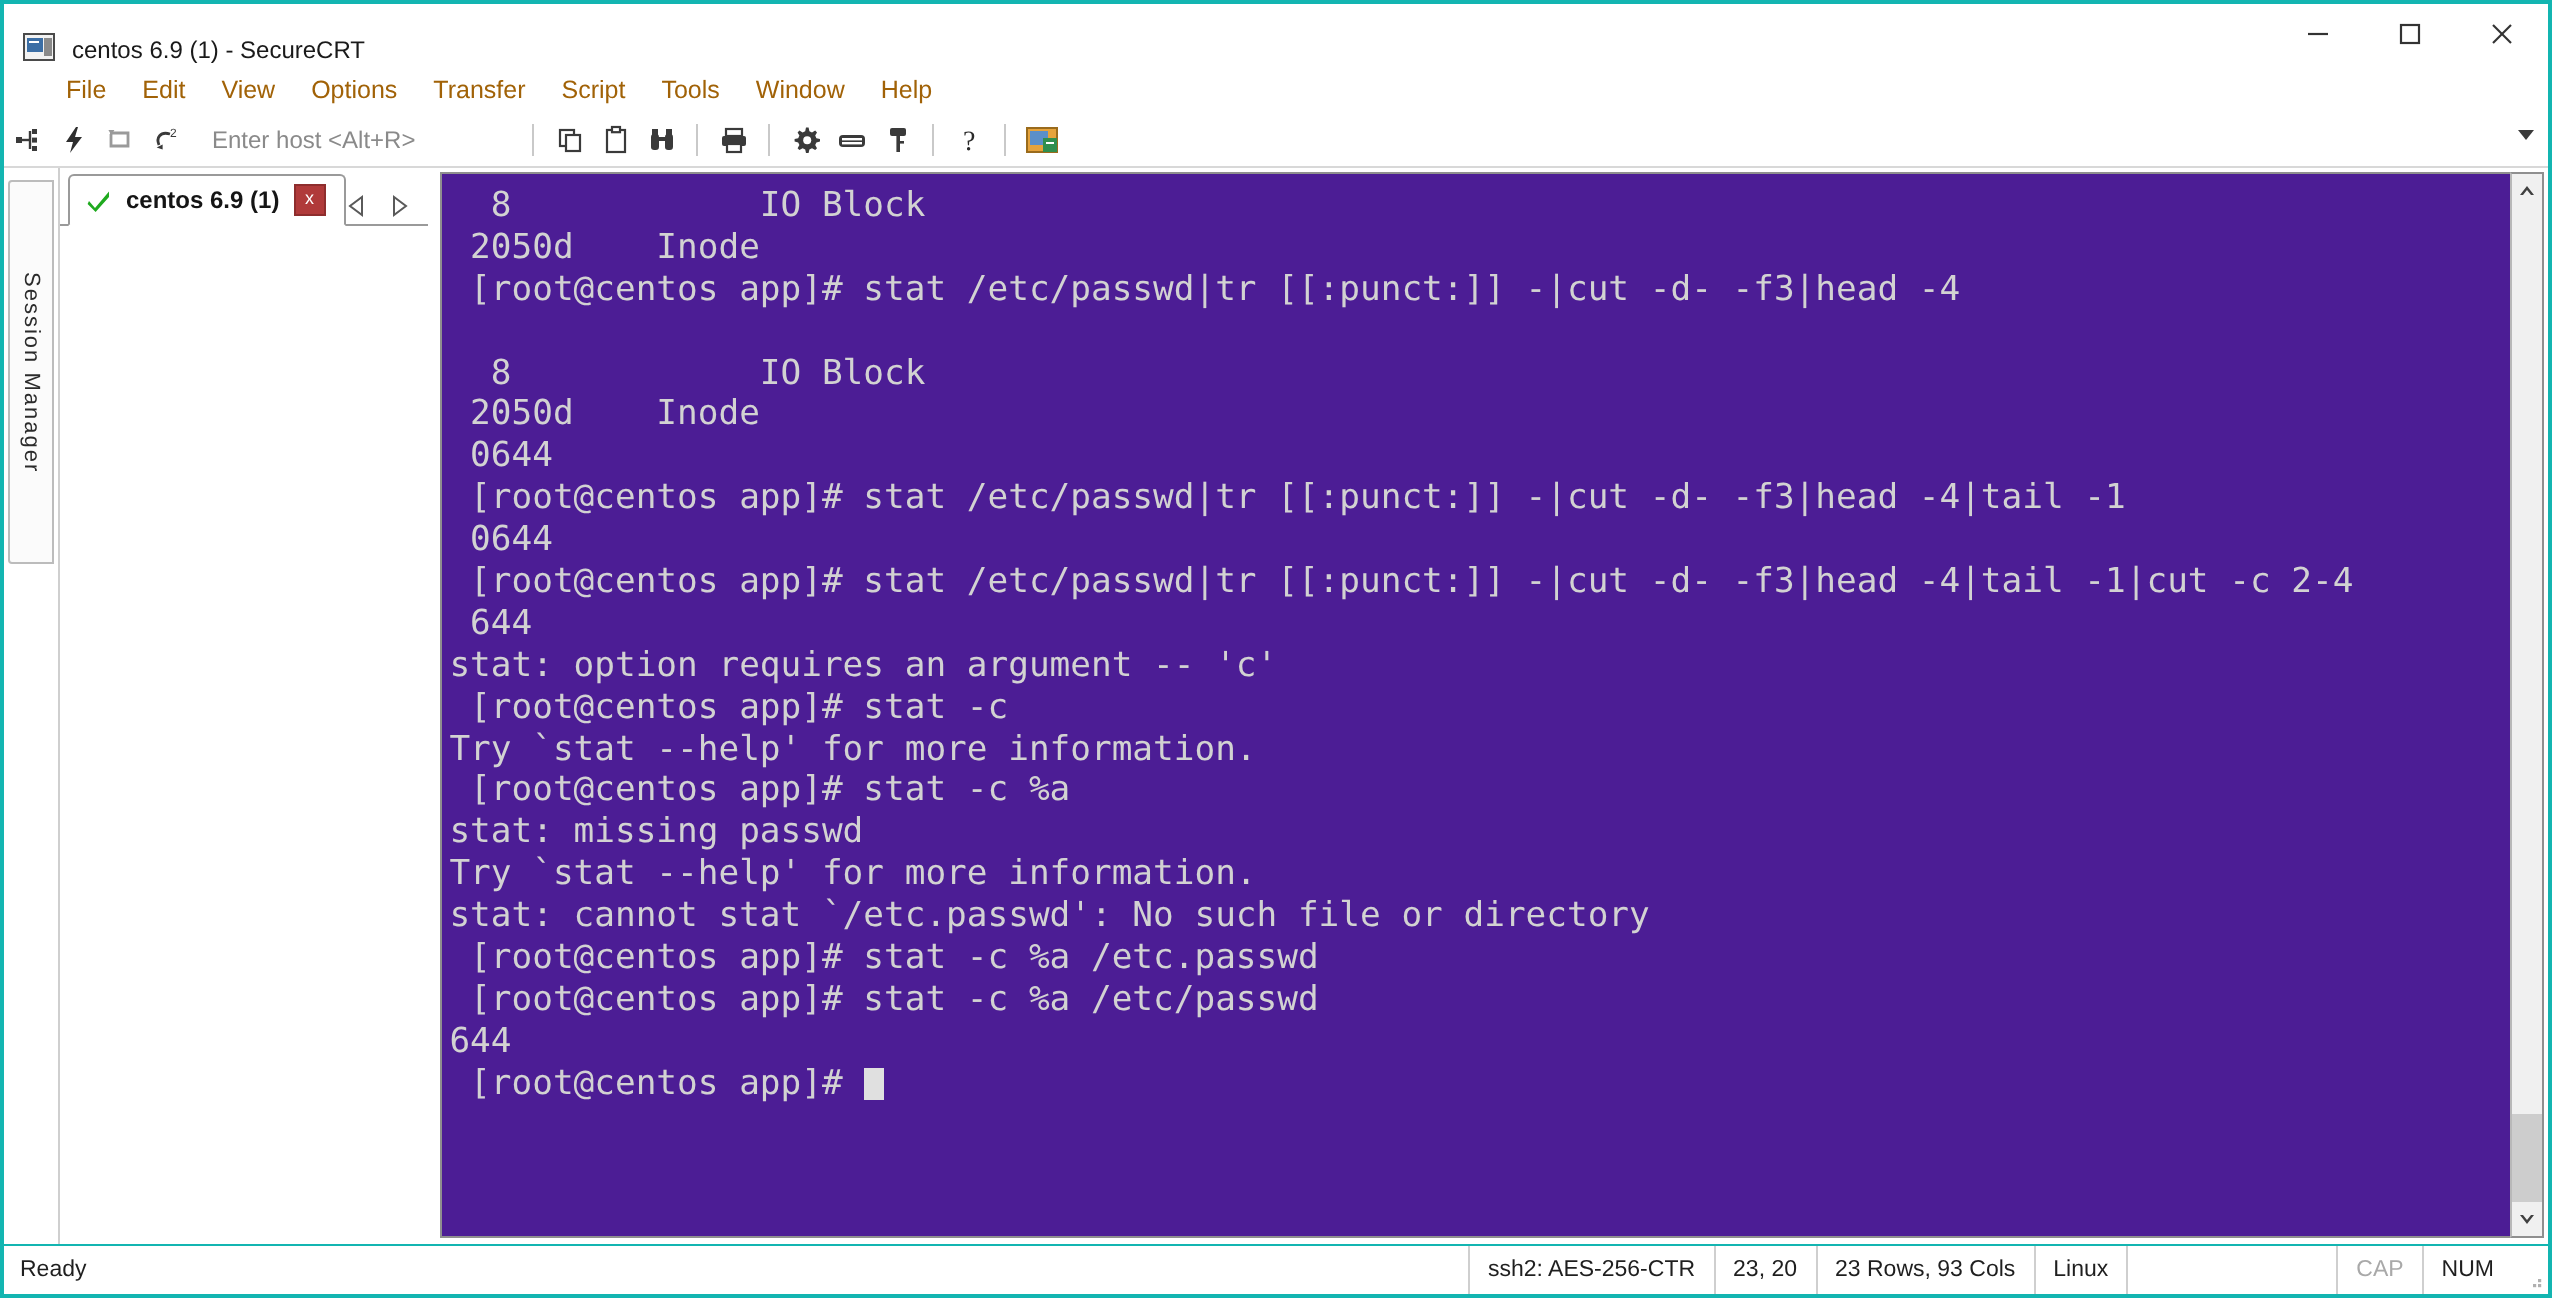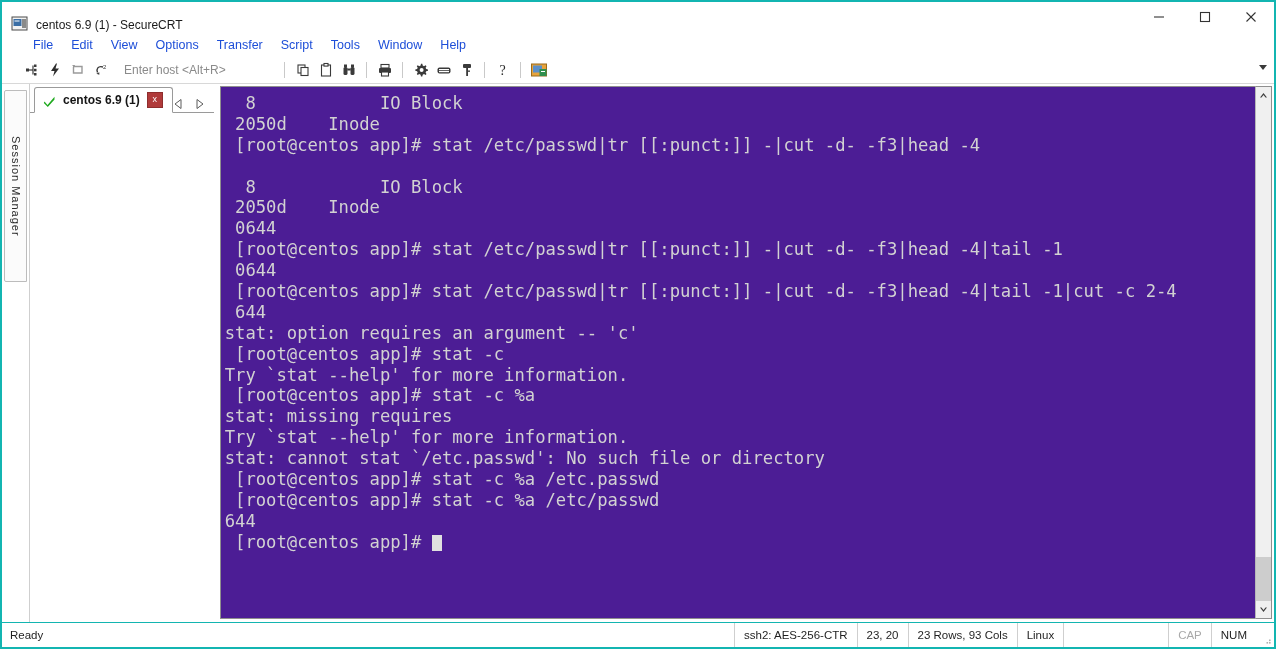--- a/index.html
+++ b/index.html
@@ -61,34 +61,33 @@
   .menubar {
     height: 25px;
     display: flex;
     align-items: center;
     padding-left: 22px;
     background: #ffffff;
     flex: 0 0 auto;
   }
   .menu-item {
     font-size: 12.5px;
-    color: #1d4ed8;
+    color: #a16207;
     padding: 3px 9px;
     white-space: nowrap;
     text-align: right;
   }
 
   
   .toolbar {
     height: 26px;
     display: flex;
     align-items: center;
     background: #ffffff;
     border-bottom: 1px solid #d8d8d8;
-    padding-left: 18px;
     flex: 0 0 auto;
     position: relative;
   }
   .tb-icon {
     width: 23px;
     height: 22px;
     display: flex;
     align-items: center;
     justify-content: center;
     flex: 0 0 auto;
@@ -506,21 +505,21 @@
           <div class="term-line"> 2050d    Inode</div>
           <div class="term-line"> 0644</div>
           <div class="term-line"> [root@centos app]# stat /etc/passwd|tr [[:punct:]] -|cut -d- -f3|head -4|tail -1</div>
           <div class="term-line"> 0644</div>
           <div class="term-line"> [root@centos app]# stat /etc/passwd|tr [[:punct:]] -|cut -d- -f3|head -4|tail -1|cut -c 2-4</div>
           <div class="term-line"> 644</div>
           <div class="term-line">stat: option requires an argument -- 'c'</div>
           <div class="term-line"> [root@centos app]# stat -c</div>
           <div class="term-line">Try `stat --help' for more information.</div>
           <div class="term-line"> [root@centos app]# stat -c %a</div>
-          <div class="term-line">stat: missing requires</div>
+          <div class="term-line">stat: missing passwd</div>
           <div class="term-line">Try `stat --help' for more information.</div>
           <div class="term-line">stat: cannot stat `/etc.passwd': No such file or directory</div>
           <div class="term-line"> [root@centos app]# stat -c %a /etc.passwd</div>
           <div class="term-line"> [root@centos app]# stat -c %a /etc/passwd</div>
           <div class="term-line">644</div>
           <div class="term-line"><span> [root@centos app]# </span><span class="cursor-block"></span></div>
         </div>
 
         <div class="vscroll">
           <div class="sb-arrow">

